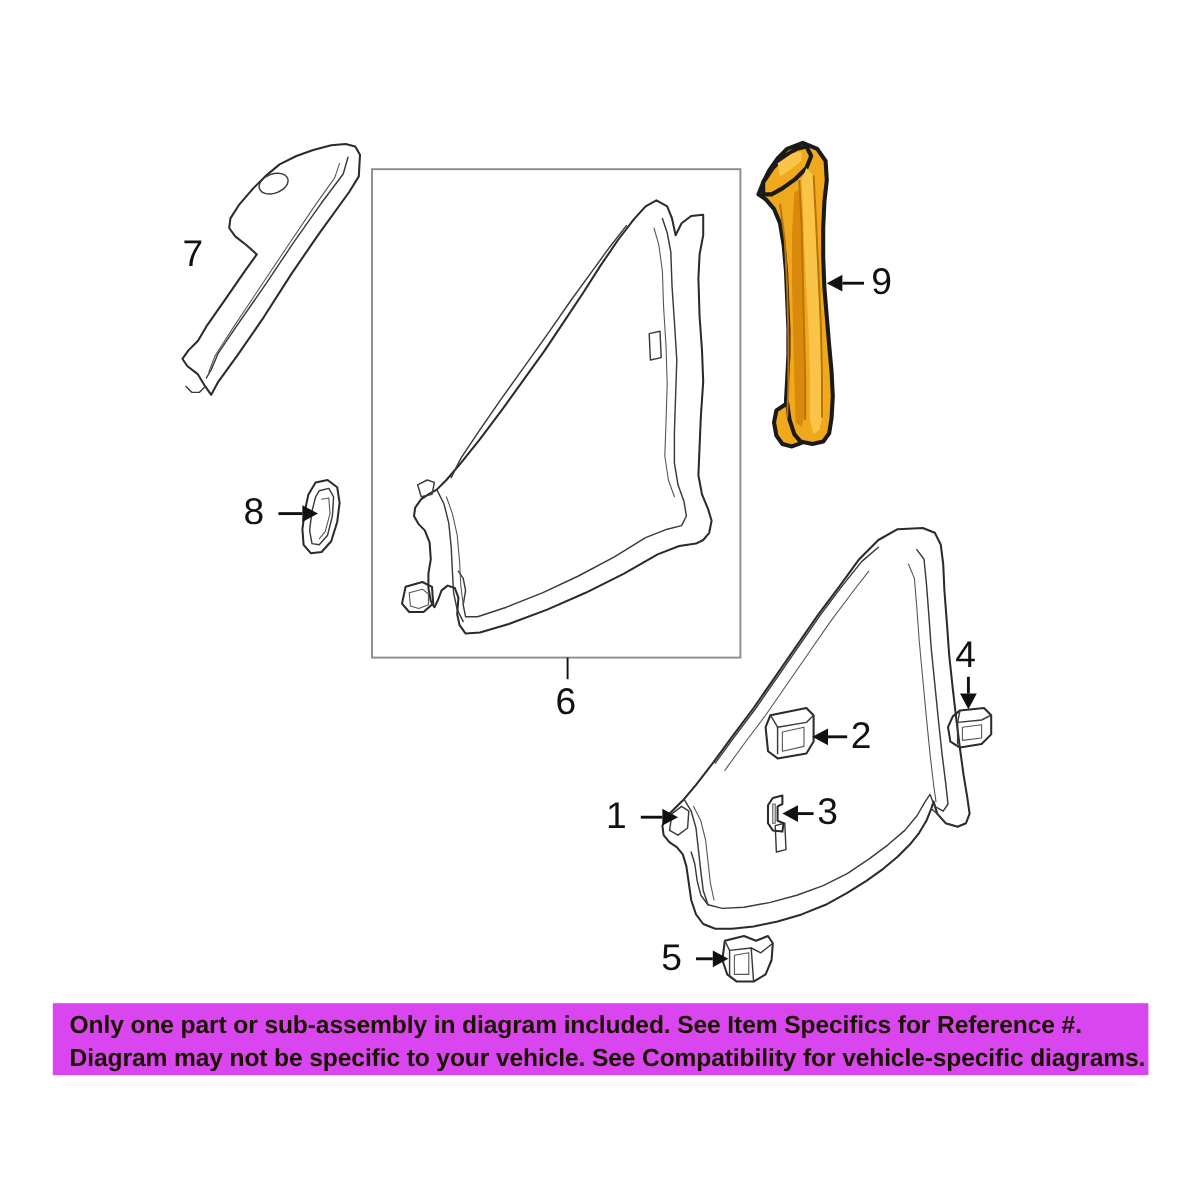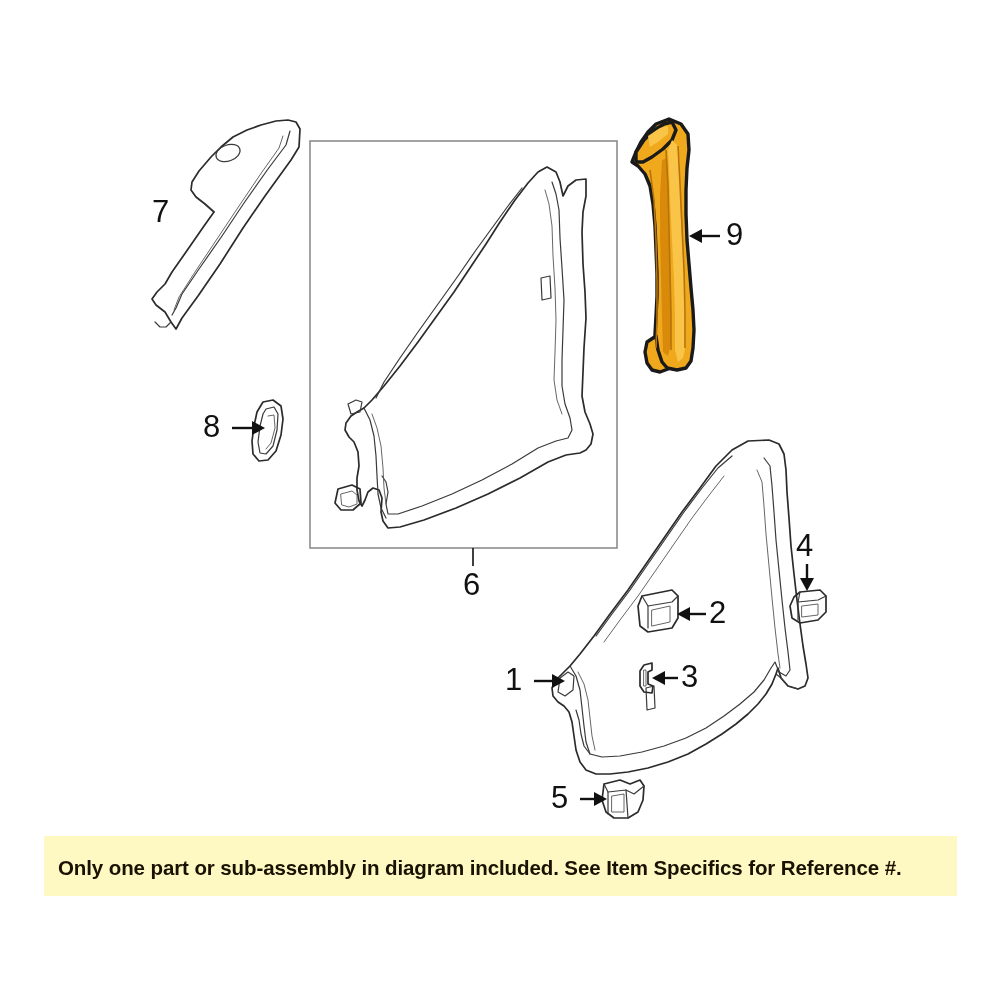--- a/index.html
+++ b/index.html
@@ -100,21 +100,21 @@
     line-height: 1;
     white-space: nowrap;
     user-select: none;
   }
   #notice-banner {
     position: absolute;
     left: 44px;
     top: 836px;
     width: 913px;
     height: 60px;
-    background: #fef9c3;
+    background: #d946ef;
     box-sizing: border-box;
     padding: 4px 10px 0 14px;
     display: flex;
     flex-direction: column;
     justify-content: center;
   }
   .notice-line {
     font-family: "Liberation Sans", sans-serif;
     font-size: 20.5px;
     font-weight: bold;
@@ -328,15 +328,16 @@
   <div class="label" style="left:463px; top:569px;">6</div>
 
   <div class="label" style="left:152px; top:196px;">7</div>
 
   <div class="label" style="left:203px; top:411px;">8</div>
 
   <div class="label" style="left:726px; top:219px;">9</div>
 
   <div id="notice-banner">
     <div class="notice-line">Only one part or sub-assembly in diagram included. See Item Specifics for Reference #.</div>
+    <div class="notice-line">Diagram may not be specific to your vehicle. See Compatibility for vehicle-specific diagrams.</div>
   </div>
 
 </div>
 
 </body></html>

